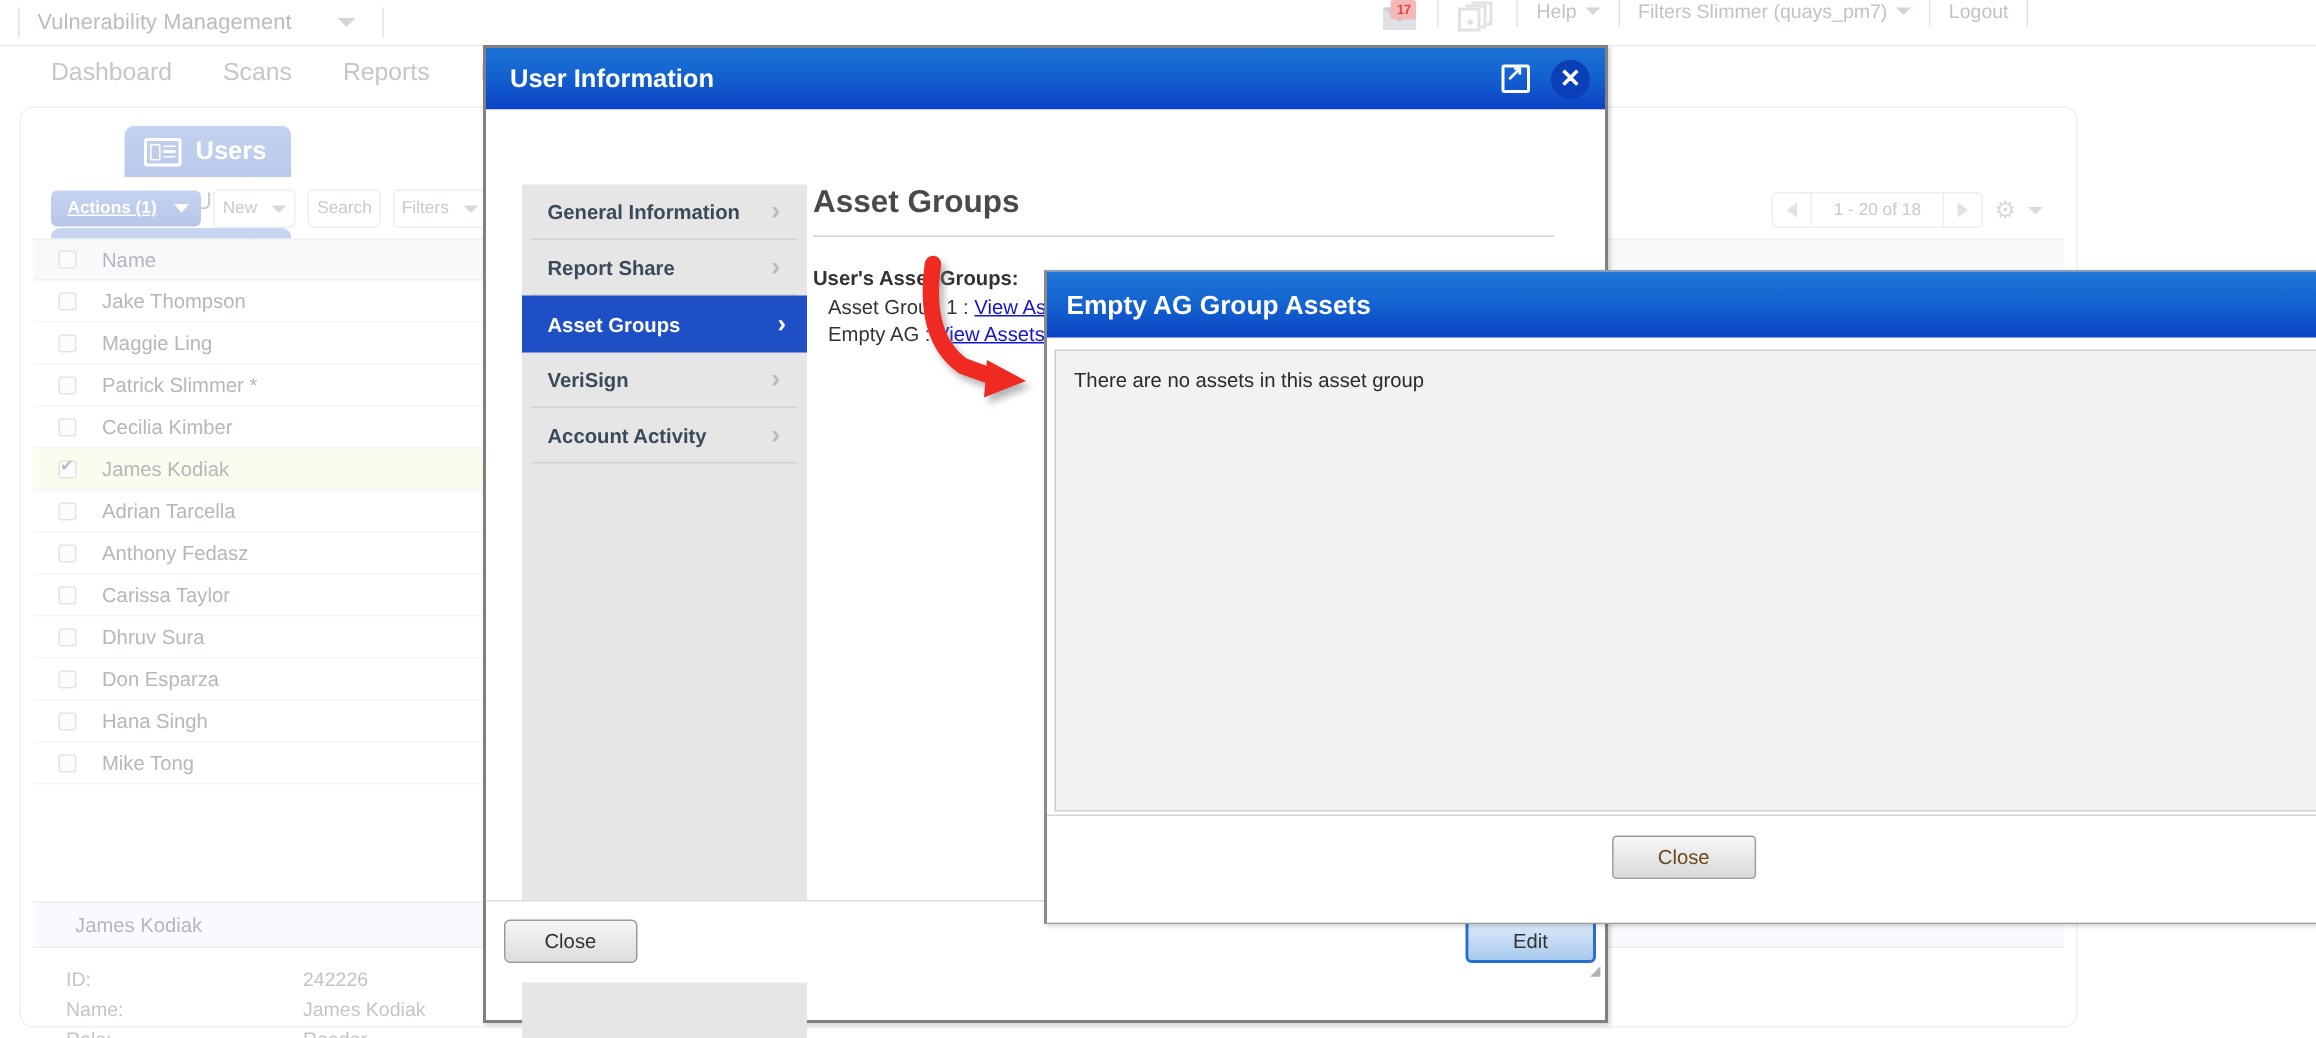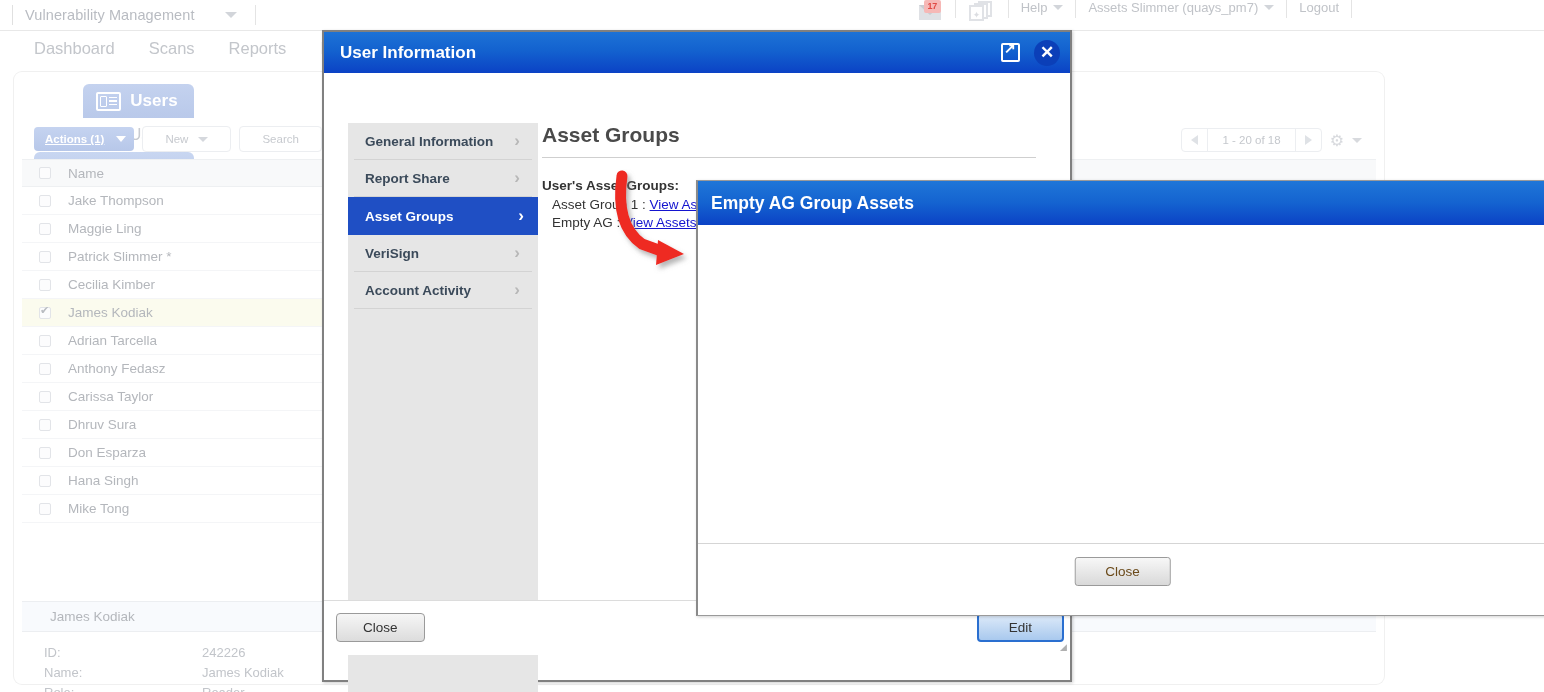--- a/index.html
+++ b/index.html
@@ -113,21 +113,21 @@
     background: linear-gradient(180deg,#c5d3f0,#b7c7e9); color: #fff;
     font-size: 11.5px; font-weight: bold; border-radius: 4px;
     padding: 6px 8px 6px 11px; display: flex; align-items: center; gap: 12px; text-decoration: underline;
   }
   .btn-actions .cv {
     width: 0; height: 0; border-left: 5px solid transparent;
     border-right: 5px solid transparent; border-top: 6px solid #fff;
   }
   .btn-plain {
     border: 1px solid #eceef1; border-radius: 4px; color: #c7cacf;
-    font-size: 11.5px; padding: 6px 22px; background: #fff;
+    font-size: 11.5px; padding: 6px 5px; background: #fff;
     display: flex; align-items: center; gap: 10px;
   }
   .btn-plain .cv {
     width: 0; height: 0; border-left: 5px solid transparent;
     border-right: 5px solid transparent; border-top: 5px solid #d5d8dd;
   }
 
   .pager {
     position: absolute; right: 22px; top: 56px; display: flex; align-items: center; gap: 8px;
   }
@@ -302,21 +302,21 @@
         <div class="c1"></div>
         <div class="cards-star">✦</div>
       </div>
       <div class="tb-sep"></div>
       <div class="tb-link">
         <span>Help</span>
         <span class="tb-caret"></span>
       </div>
       <div class="tb-sep"></div>
       <div class="tb-link">
-        <span>Assets Slimmer (quays_pm7)</span>
+        <span>Filters Slimmer (quays_pm7)</span>
         <span class="tb-caret"></span>
       </div>
       <div class="tb-sep"></div>
       <div class="tb-link">
         <span>Logout</span>
       </div>
       <div class="tb-sep"></div>
     </div>
   </div>
 
@@ -555,20 +555,23 @@
       <button class="btn-blue">Edit</button>
       <span class="grip">◢</span>
     </div>
   </div>
 </div>
 
 <div class="dlg-ag">
   <div class="ag-titlebar">
     <span>Empty AG Group Assets</span>
   </div>
+  <div class="ag-content">
+    <span>There are no assets in this asset group</span>
+  </div>
   <div class="ag-footer">
     <button class="ag-close">Close</button>
   </div>
 </div>
 
 <svg class="arrow-svg" width="120" height="110">
   <defs>
     <filter id="ashadow" x="-30%" y="-30%" width="180%" height="180%">
       <feDropShadow dx="3" dy="4" stdDeviation="2.5" flood-color="#7a7a7a" flood-opacity="0.55"></feDropShadow>
     </filter>

